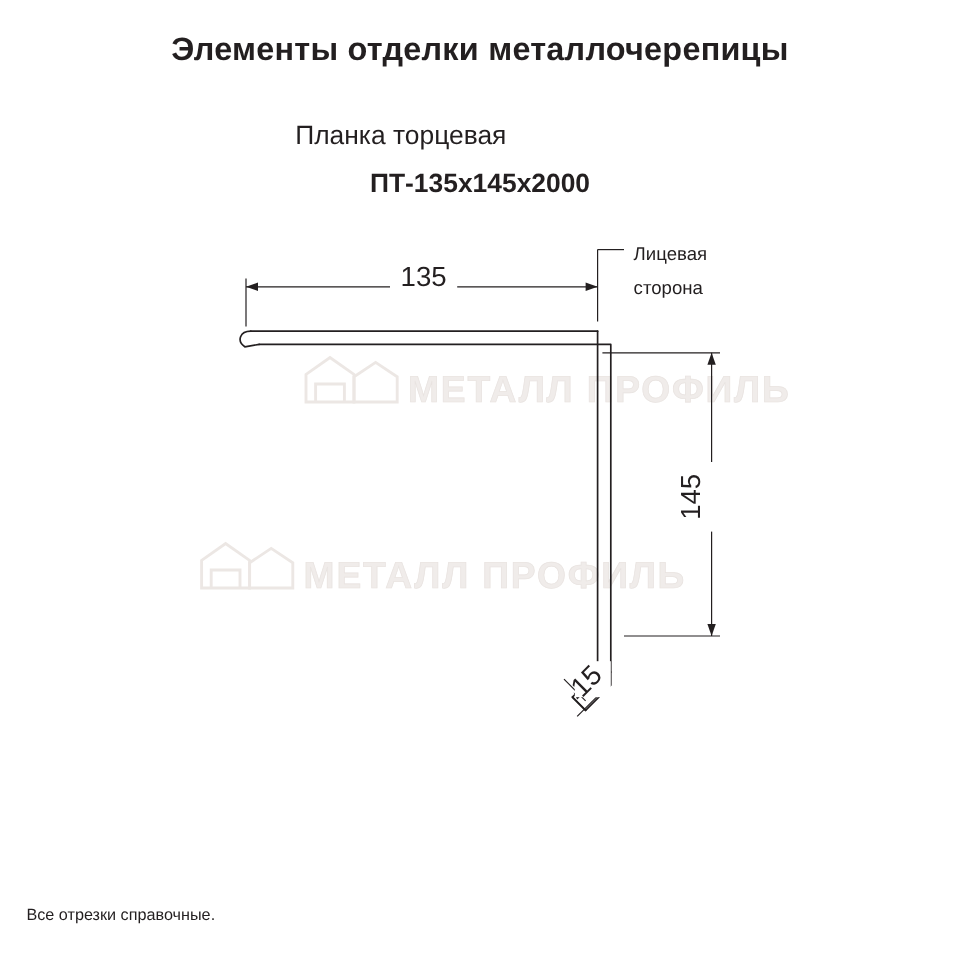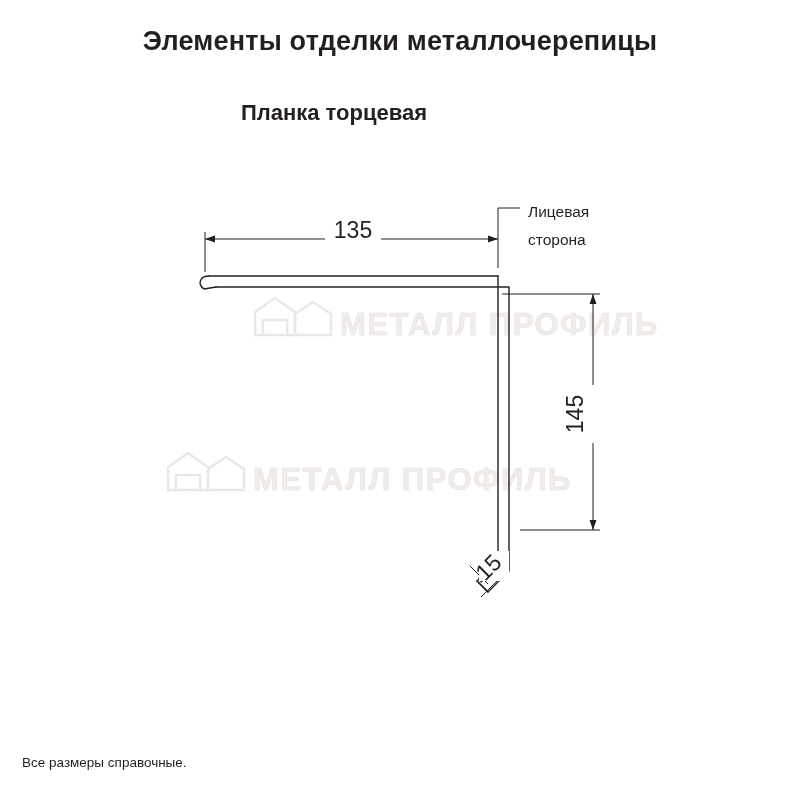--- a/index.html
+++ b/index.html
@@ -31,21 +31,21 @@
     font-weight: bold;
     letter-spacing: 0.2px;
   }
   .subtitle {
     position: absolute;
     top: 100px;
     left: 0;
     width: 668px;
     text-align: center;
     font-size: 22px;
-    font-weight: bold;
+    font-weight: normal;
   }
   .code {
     position: absolute;
     top: 140px;
     left: 0;
     width: 800px;
     text-align: center;
     font-size: 22px;
     font-weight: bold;
   }
@@ -101,20 +101,21 @@
     fill: #231f20;
   }
 </style>
 </head>
 <body>
 
 <div class="page">
 
   <div class="title">Элементы отделки металлочерепицы</div>
   <div class="subtitle">Планка торцевая</div>
+  <div class="code">ПТ-135x145x2000</div>
 
   <svg class="drawing" width="800" height="800" viewBox="0 0 800 800">
 
     <g opacity="1">
       <g class="wm-shape" transform="translate(255,300)">
         <path d="M0 35 L0 12 L20 -2 L40 12 L40 35 Z"></path>
         <path d="M40 35 L40 14 L58 2 L76 14 L76 35 Z"></path>
         <path d="M8 35 L8 20 L32 20 L32 35"></path>
       </g>
       <text class="wm-text" x="340" y="335">МЕТАЛЛ ПРОФИЛЬ</text>
@@ -177,16 +178,16 @@
 
     <g>
       <line class="dim-line" x1="498" y1="208" x2="520" y2="208"></line>
       <text class="lbl-face" x="528" y="217">Лицевая</text>
       <text class="lbl-face" x="528" y="245">сторона</text>
     </g>
 
   </svg>
 
   <div class="footnotes">
-    <div>Все размеры справочные.</div>
+    <div>Все отрезки справочные.</div>
   </div>
 
 </div>
 
 </body></html>

